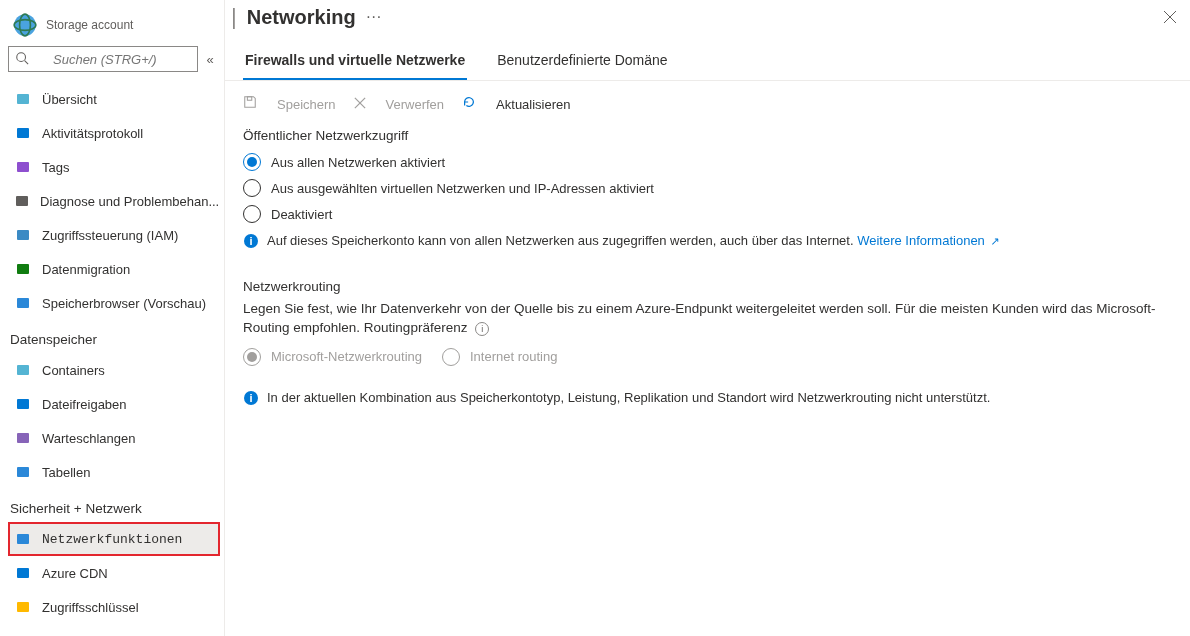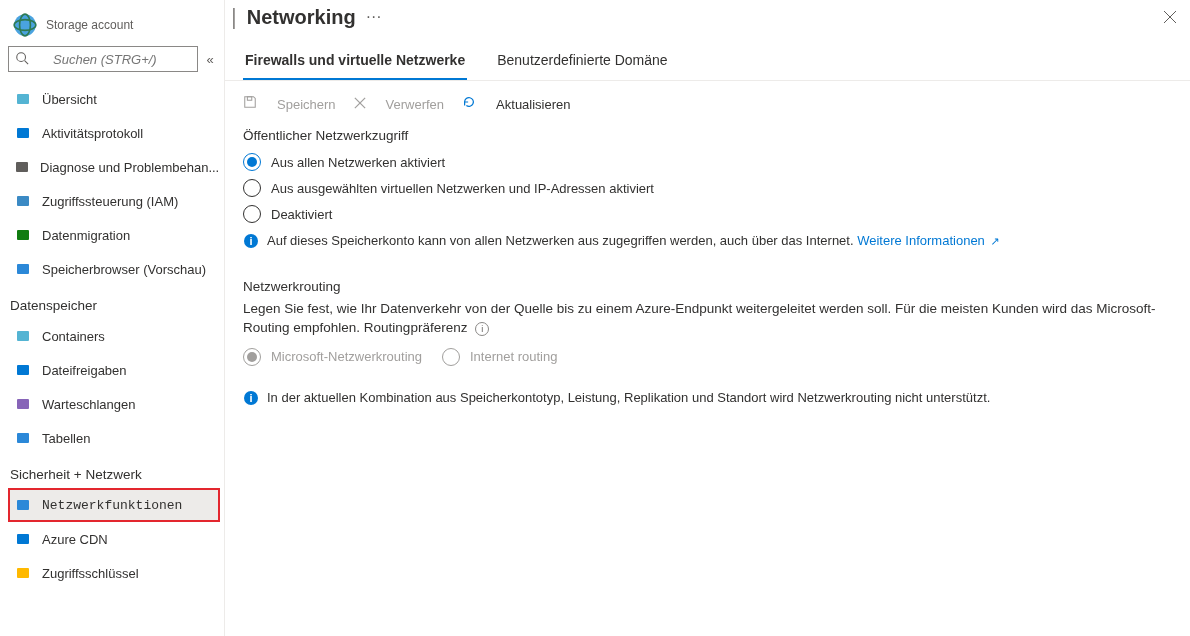--- a/index.html
+++ b/index.html
@@ -198,20 +198,28 @@
         </span>
         <span>Übersicht</span>
       </div>
       <div class="nav-item">
         <span class="icon">
           <svg width="16" height="16" viewBox="0 0 16 16">
             <rect x="2" y="3" width="12" height="10" rx="1" fill="#0078D4"></rect>
           </svg>
         </span>
         <span>Aktivitätsprotokoll</span>
+      </div>
+      <div class="nav-item">
+        <span class="icon">
+          <svg width="16" height="16" viewBox="0 0 16 16">
+            <rect x="2" y="3" width="12" height="10" rx="1" fill="#8E4FCF"></rect>
+          </svg>
+        </span>
+        <span>Tags</span>
       </div>
       <div class="nav-item">
         <span class="icon">
           <svg width="16" height="16" viewBox="0 0 16 16">
             <rect x="2" y="3" width="12" height="10" rx="1" fill="#605E5C"></rect>
           </svg>
         </span>
         <span>Diagnose und Problembehan...</span>
       </div>
       <div class="nav-item">

